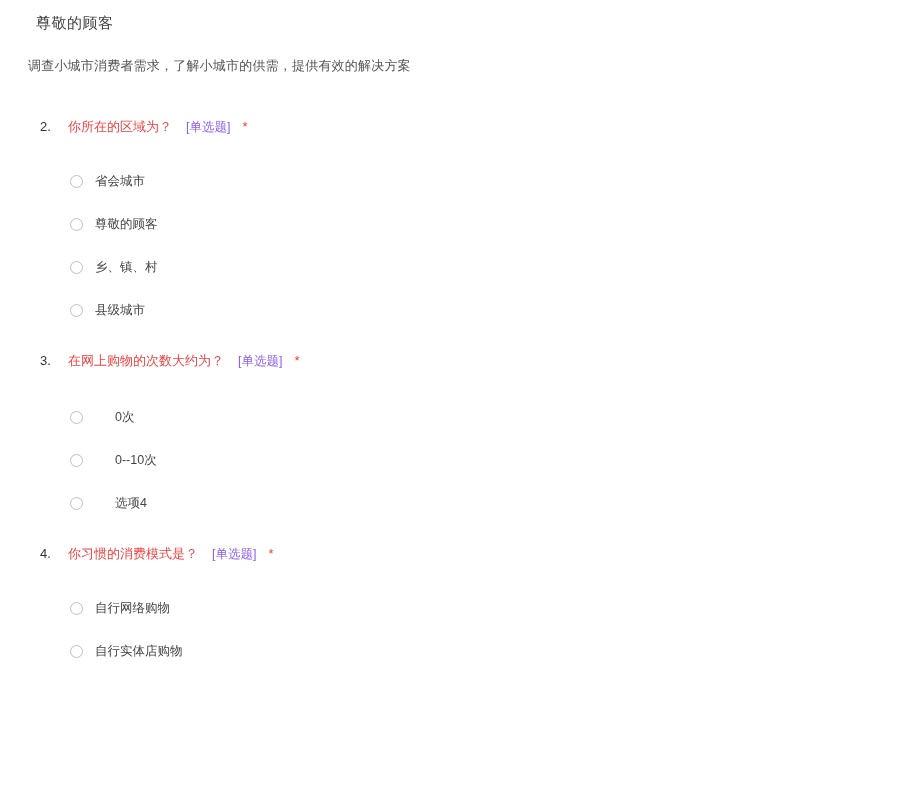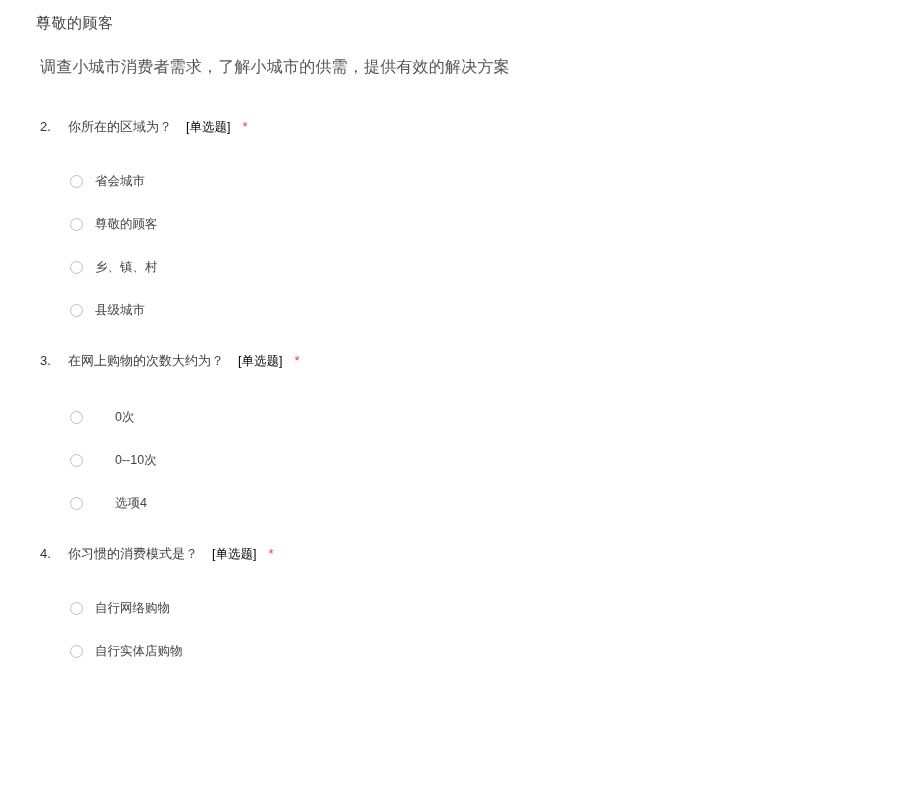--- a/index.html
+++ b/index.html
@@ -24,23 +24,23 @@
   .survey-title {
     position: absolute;
     left: 36px;
     top: 14px;
     font-size: 15px;
     color: #444444;
     letter-spacing: 0.5px;
   }
   .survey-desc {
     position: absolute;
-    left: 40px;
+    left: 28px;
     top: 57px;
-    font-size: 16px;
+    font-size: 13px;
     color: #555555;
     letter-spacing: 0.2px;
   }
   .questions {
     position: absolute;
     left: 0;
     top: 118px;
     width: 900px;
   }
   .question {
@@ -56,27 +56,27 @@
     padding-left: 40px;
     height: 28px;
   }
   .q-index {
     width: 28px;
     flex: none;
     color: #333333;
     font-size: 13px;
   }
   .q-text {
-    color: #404040;
+    color: #ef4444;
     font-size: 13px;
     white-space: nowrap;
   }
   .q-type {
     margin-left: 14px;
-    color: #000000;
+    color: #8b5cf6;
     font-size: 12.5px;
     white-space: nowrap;
   }
   .q-required {
     margin-left: 12px;
     color: #e8403a;
     font-size: 13px;
     line-height: 1;
   }
   .options {

